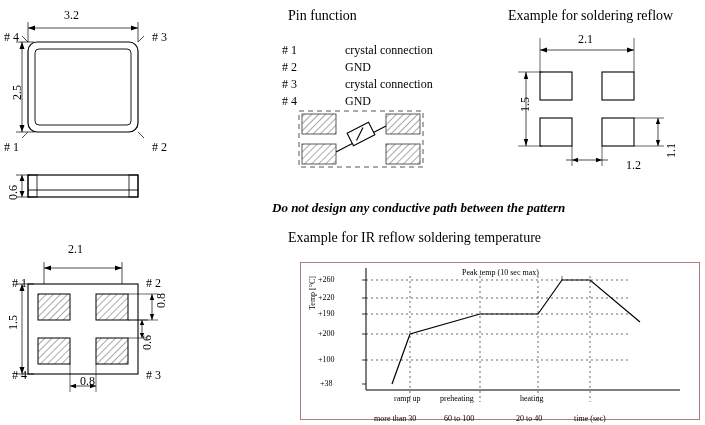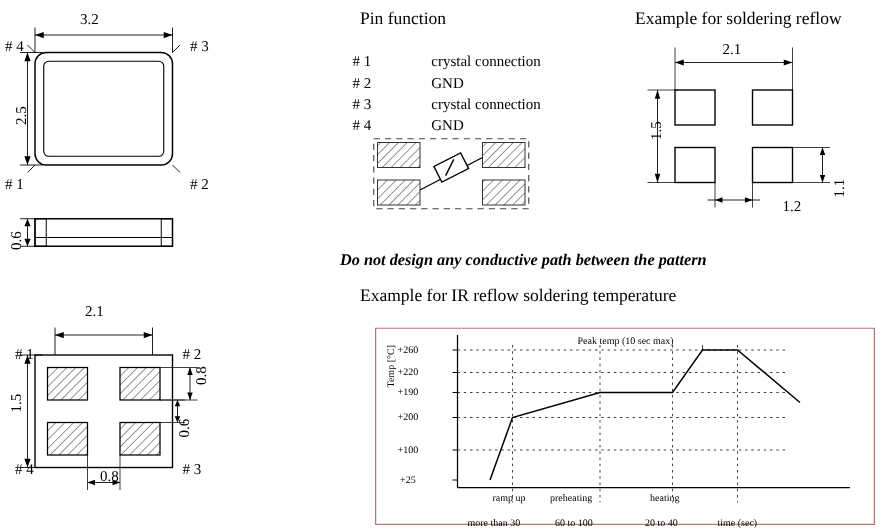--- a/index.html
+++ b/index.html
@@ -255,21 +255,21 @@
     <line x1="262" y1="18" x2="262" y2="14" stroke="#000" stroke-width="0.6"></line>
   </svg>
 </div>
 
 <div class="abs lbl-xs vert" style="left:308px; top:310px;">Temp [°C]</div>
 <div class="abs lbl-xs" style="left:318px; top:275px;">+260</div>
 <div class="abs lbl-xs" style="left:318px; top:293px;">+220</div>
 <div class="abs lbl-xs" style="left:318px; top:309px;">+190</div>
 <div class="abs lbl-xs" style="left:318px; top:329px;">+200</div>
 <div class="abs lbl-xs" style="left:318px; top:355px;">+100</div>
-<div class="abs lbl-xs" style="left:320px; top:379px;">+25</div>
+<div class="abs lbl-xs" style="left:320px; top:379px;">+38</div>
 
 <div class="abs lbl-xs" style="left:462px; top:268px;">Peak temp (10 sec max)</div>
 
 <div class="abs lbl-xs" style="left:394px; top:394px;">ramp up</div>
 <div class="abs lbl-xs" style="left:440px; top:394px;">preheating</div>
 <div class="abs lbl-xs" style="left:520px; top:394px;">heating</div>
 
 <div class="abs lbl-xs" style="left:374px; top:414px;">more than 30</div>
 <div class="abs lbl-xs" style="left:444px; top:414px;">60 to 100</div>
 <div class="abs lbl-xs" style="left:516px; top:414px;">20 to 40</div>

